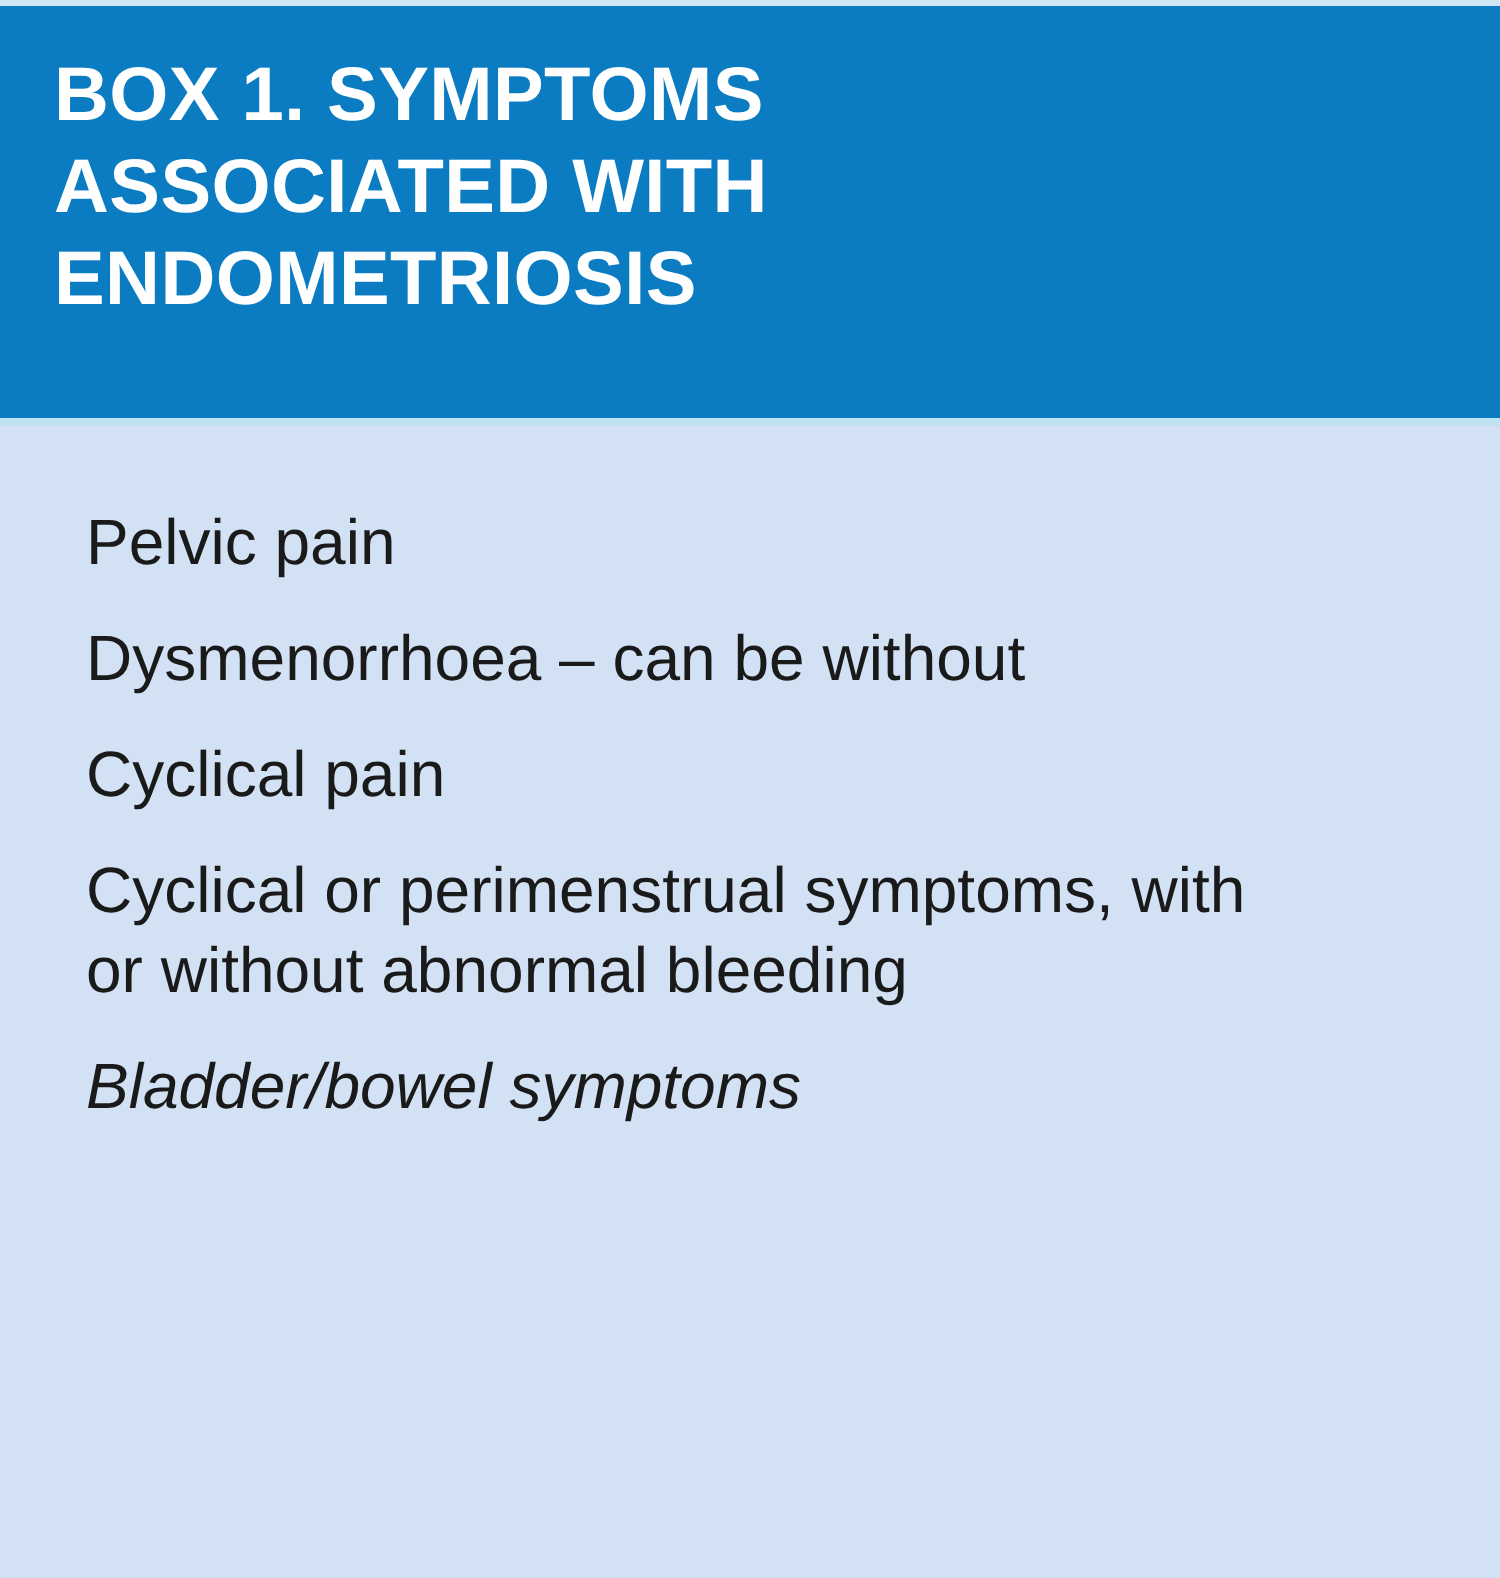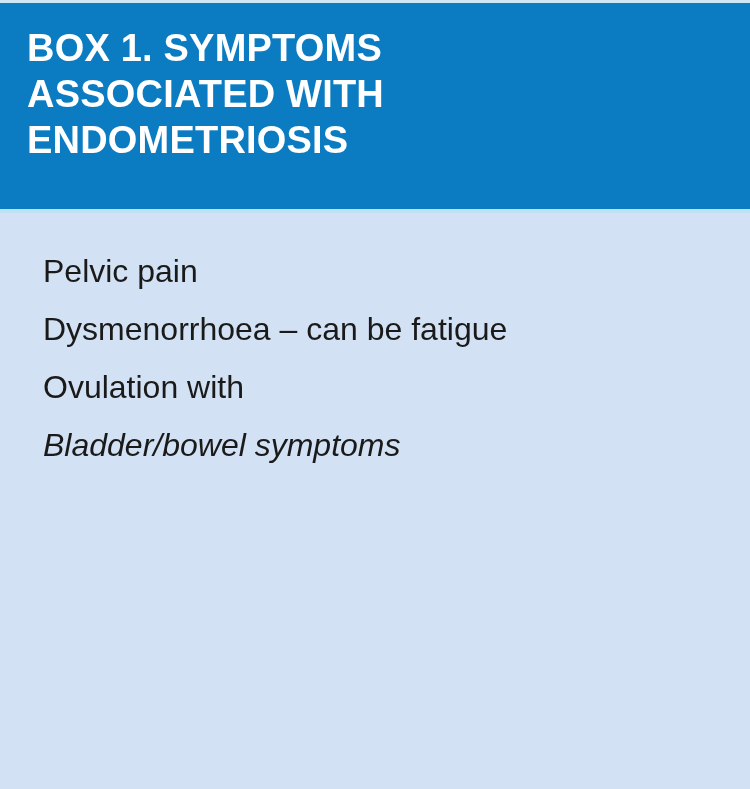--- a/index.html
+++ b/index.html
@@ -104,19 +104,20 @@
     <h1 class="box-title">BOX 1. SYMPTOMS
 ASSOCIATED WITH
 ENDOMETRIOSIS</h1>
   </div>
 
   <div class="header-rule"></div>
 
   <div class="box-body">
     <ul class="symptom-list">
       <li class="symptom-item">Pelvic pain</li>
-      <li class="symptom-item">Dysmenorrhoea – can be fatigue</li>
-      <li class="symptom-item">Ovulation with</li>
+      <li class="symptom-item">Dysmenorrhoea – can be without</li>
+      <li class="symptom-item">Cyclical pain</li>
+      <li class="symptom-item">Cyclical or perimenstrual symptoms, with or without abnormal bleeding</li>
       <li class="symptom-item">Bladder/bowel symptoms</li>
     </ul>
   </div>
 
 </div>
 
 </body></html>

